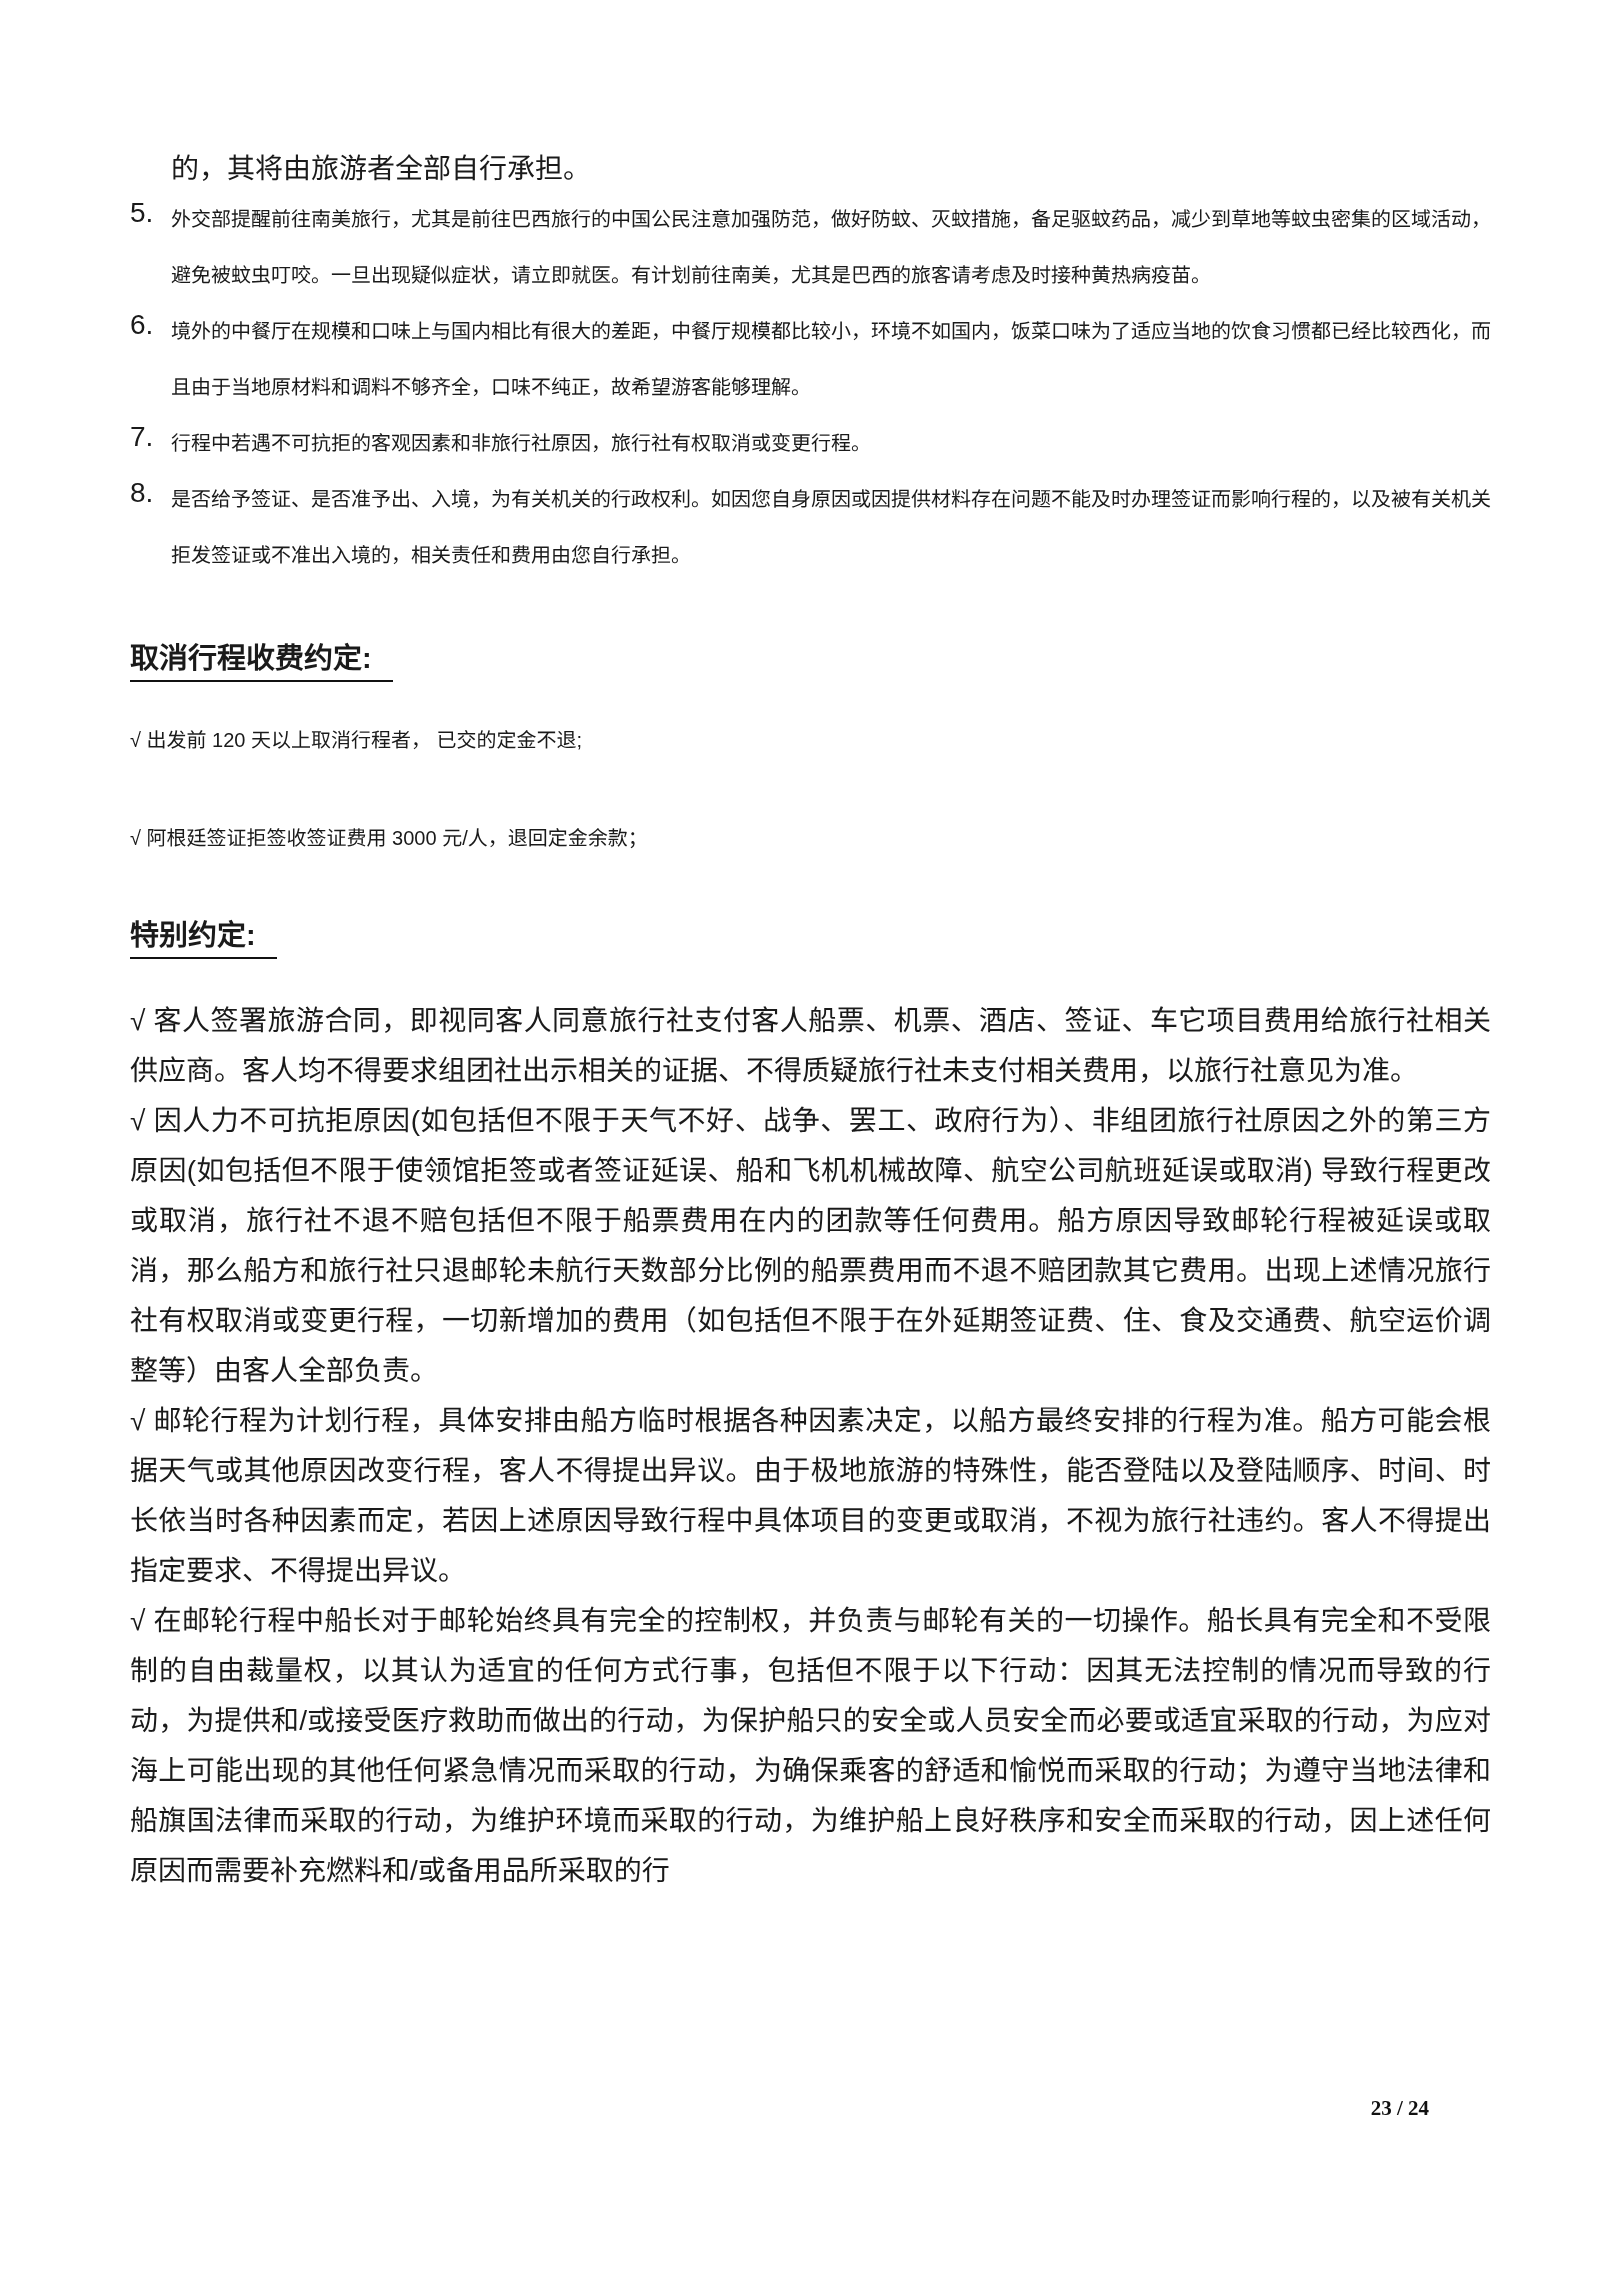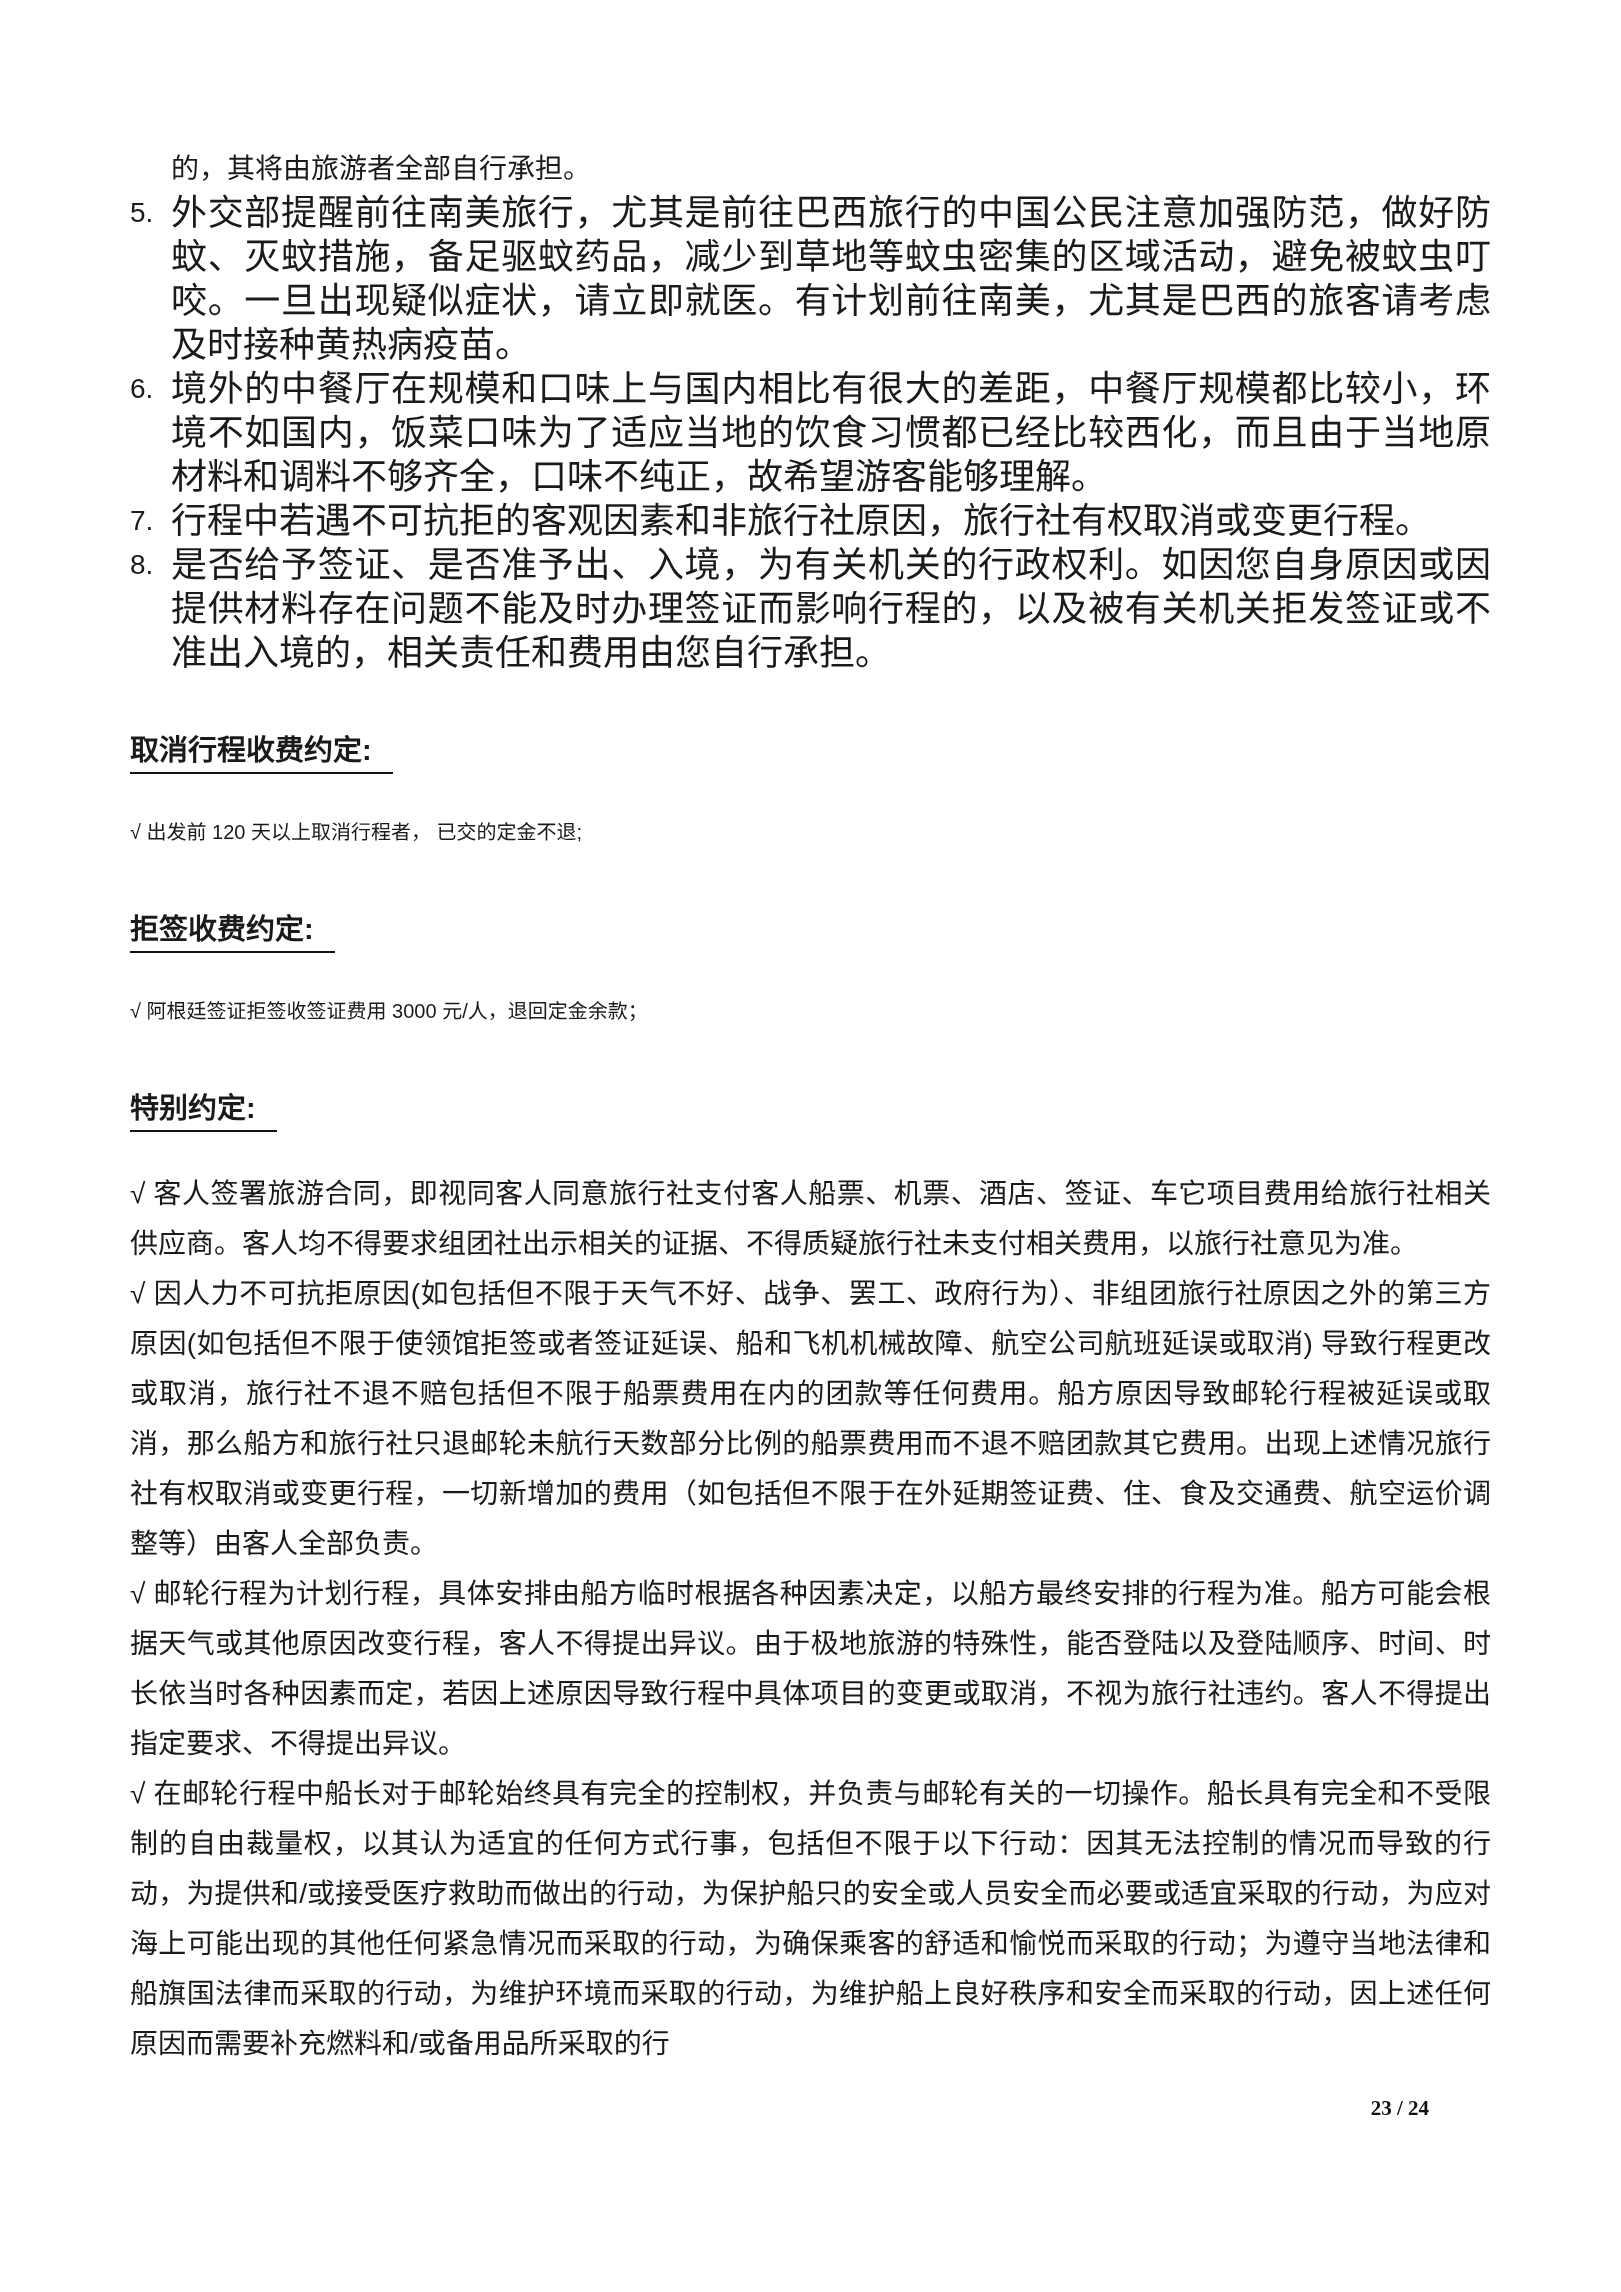--- a/index.html
+++ b/index.html
@@ -29,22 +29,22 @@
     display:flex;
     align-items:flex-start;
   }
   .num{
     flex:0 0 41px;
     font-size:28px;
     line-height:44px;
   }
   .li-text{
     flex:1;
-    font-size:36px;
-    line-height:44px;
+    font-size:20px;
+    line-height:56px;
     text-align:justify;
   }
   
   .section{margin-top:55px;}
   .section-title{
     margin:0 0 37px 0;
     font-size:29px;
     line-height:41px;
     font-weight:bold;
   }
@@ -112,23 +112,20 @@
         <span class="title-underline">取消行程收费约定:</span>
       </h2>
       <div class="bullets">
 
           <p class="bullet-line">√ 出发前 120 天以上取消行程者， 已交的定金不退;</p>
 
         </div>
     </section>
 
     <section class="section">
-      <h2 class="section-title">
-        <span class="title-underline">拒签收费约定:</span>
-      </h2>
       <div class="bullets">
 
           <p class="bullet-line">√ 阿根廷签证拒签收签证费用 3000 元/人，退回定金余款；</p>
 
 
 
         </div>
     </section>
 
     <section class="section">

